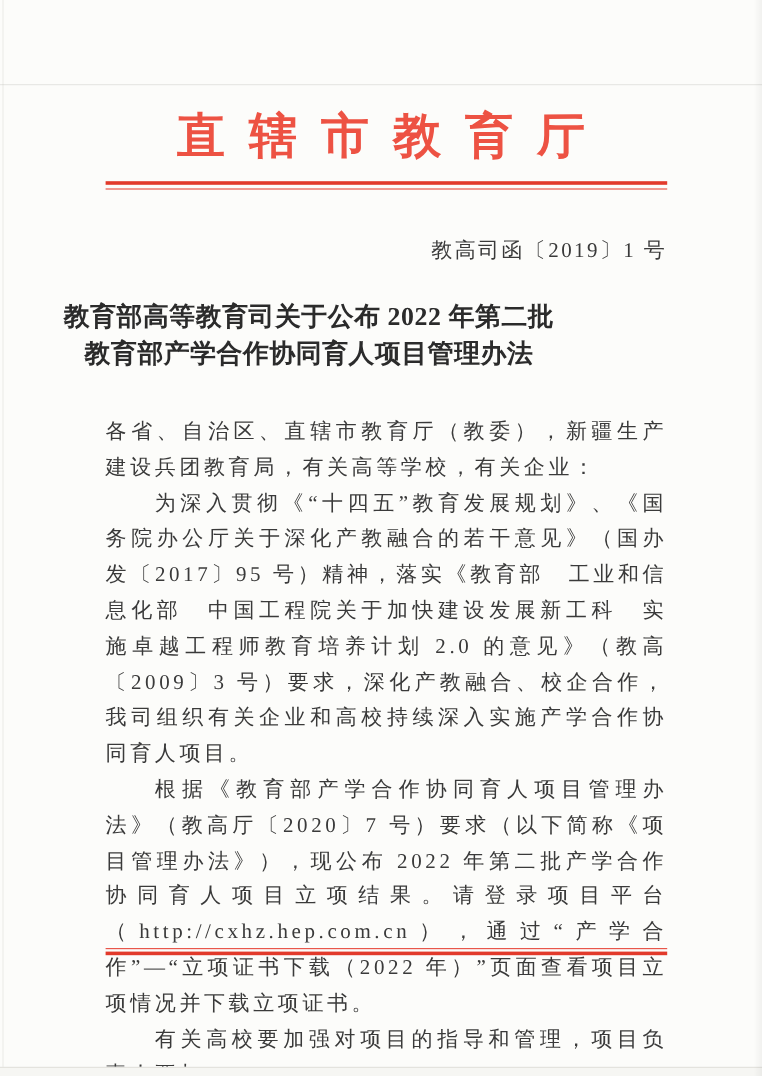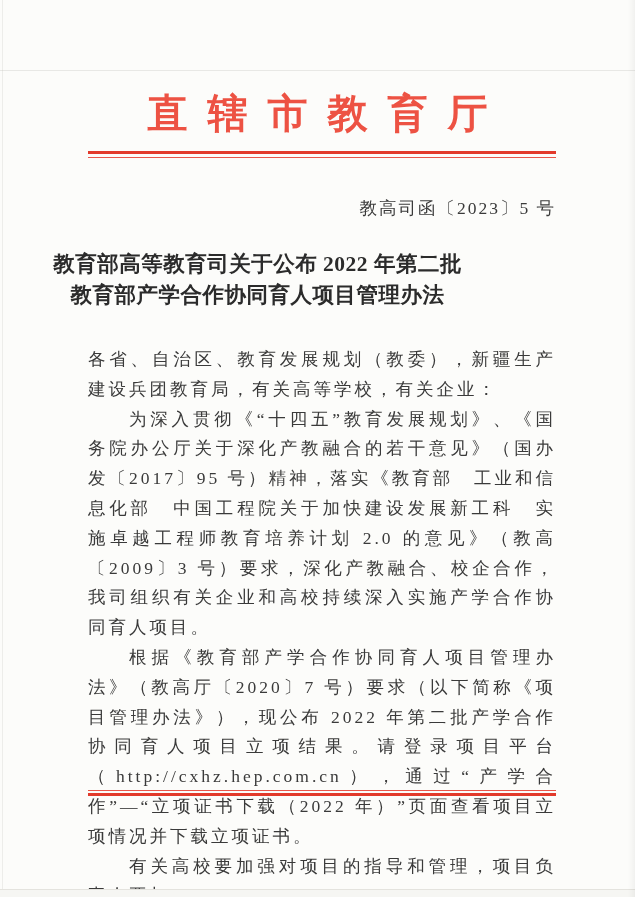--- a/index.html
+++ b/index.html
@@ -114,29 +114,29 @@
   <div class="artifact-top"></div>
   <div class="artifact-left"></div>
 
   <div class="masthead">直辖市教育厅</div>
 
   <div class="rule rule-top">
     <div class="bar thick"></div>
     <div class="bar thin"></div>
   </div>
 
-  <div class="doc-number">教高司函〔2023〕5 号</div>
+  <div class="doc-number">教高司函〔2019〕1 号</div>
 
   <div class="title">
     <div>教育部高等教育司关于公布 2022 年第二批</div>
     <div>教育部产学合作协同育人项目管理办法</div>
   </div>
 
   <div class="body-text">
-    <p>各省、自治区、教育发展规划（教委），新疆生产建设兵团教育局，有关高等学校，有关企业：</p>
+    <p>各省、自治区、直辖市教育厅（教委），新疆生产建设兵团教育局，有关高等学校，有关企业：</p>
     <p class="indent">为深入贯彻《“十四五”教育发展规划》、《国务院办公厅关于深化产教融合的若干意见》（国办发〔2017〕95 号）精神，落实《教育部　工业和信息化部　中国工程院关于加快建设发展新工科　实施卓越工程师教育培养计划 2.0 的意见》（教高〔2009〕3 号）要求，深化产教融合、校企合作，我司组织有关企业和高校持续深入实施产学合作协同育人项目。</p>
     <p class="indent">根据《教育部产学合作协同育人项目管理办法》（教高厅〔2020〕7 号）要求（以下简称《项目管理办法》），现公布 2022 年第二批产学合作协同育人项目立项结果。请登录项目平台（http://cxhz.hep.com.cn），通过“产学合作”—“立项证书下载（2022 年）”页面查看项目立项情况并下载立项证书。</p>
     <p class="indent">有关高校要加强对项目的指导和管理，项目负责人要与</p>
   </div>
 
   <div class="rule rule-bottom">
     <div class="bar thin"></div>
     <div class="bar thick"></div>
   </div>
 

